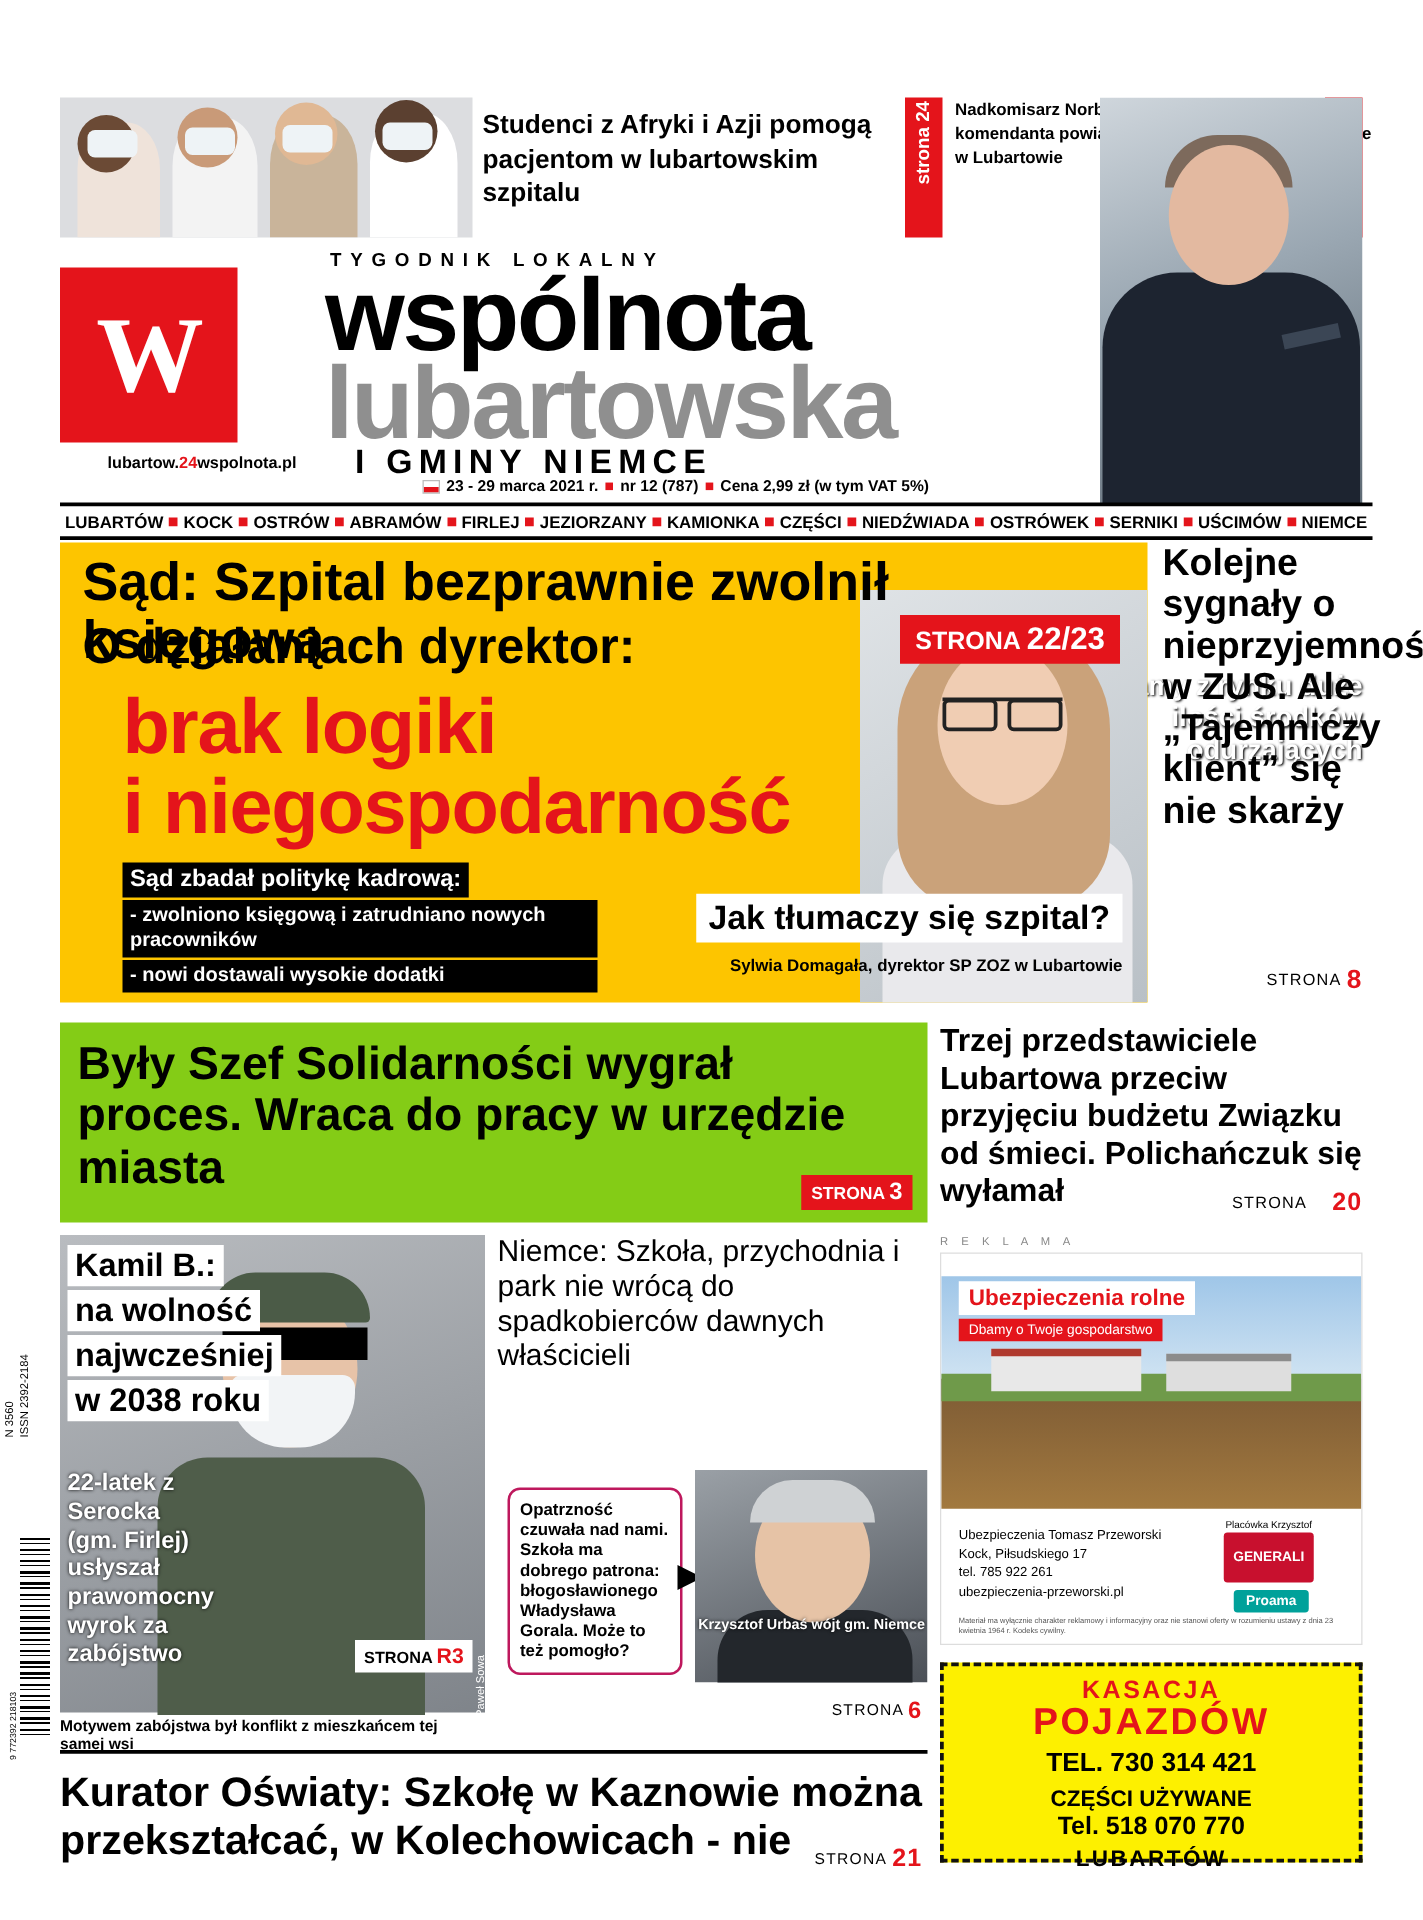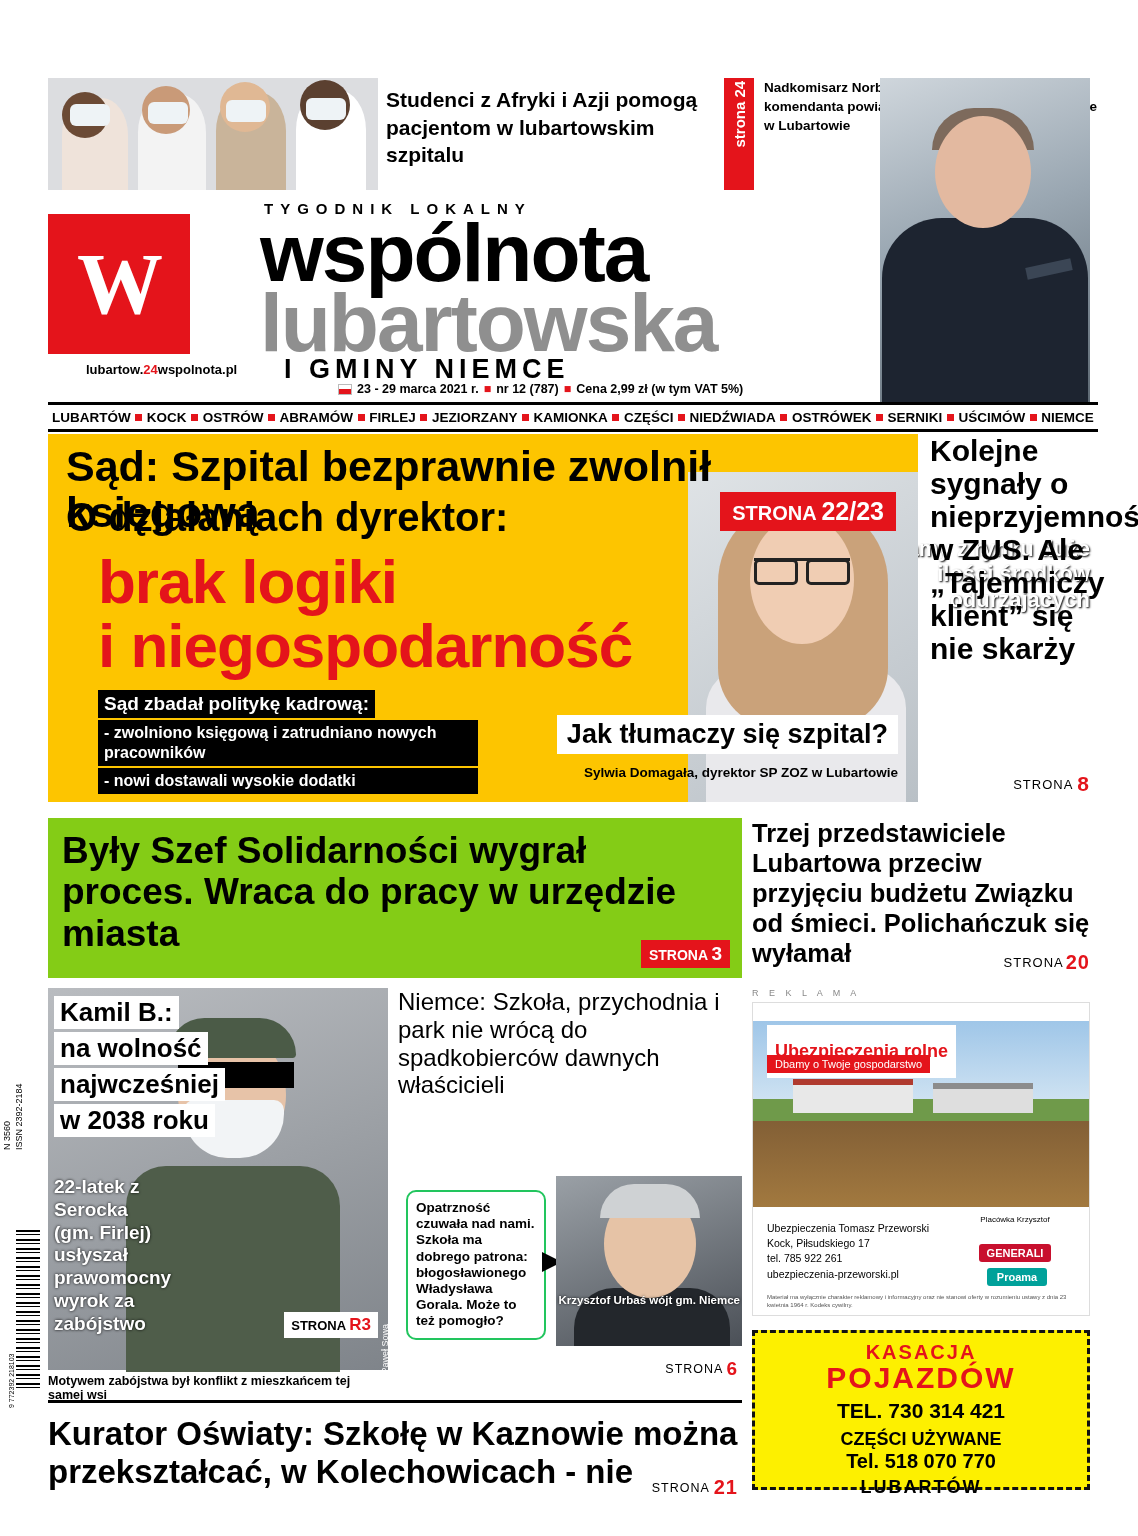--- a/index.html
+++ b/index.html
@@ -87,66 +87,66 @@
   
   .solid{position:absolute;left:48px;top:818px;width:694px;height:160px;background:#84cc16;}
   .solid h2{margin:0;padding:12px 14px 0;font-size:37px;font-weight:bold;line-height:1.12;}
   .solid .pg{position:absolute;right:12px;bottom:10px;background:#e4141b;color:#fff;font-weight:bold;font-size:14px;padding:3px 8px;}
   .solid .pg b{font-size:19px;}
 
   
   .trzej{position:absolute;left:752px;top:818px;width:338px;height:160px;}
   .trzej h2{margin:0;font-size:25.5px;font-weight:bold;line-height:1.18;}
   .trzej .foot{position:absolute;right:0;bottom:4px;font-size:13px;letter-spacing:1px;}
-  .trzej .foot b{color:#e4141b;font-size:20px;vertical-align:-2px;margin-left:2px;}
+  .trzej .foot b{color:#e4141b;font-size:20px;vertical-align:-2px;margin-left:20px;}
 
   
   .kamil{position:absolute;left:48px;top:988px;width:340px;height:382px;}
   .kamil .bg{position:absolute;inset:0;background:linear-gradient(160deg,#b9bcc0,#7f848a);}
   .kamil .head{position:absolute;left:130px;top:44px;width:108px;height:126px;background:#e7c3a8;border-radius:54px/63px;}
   .kamil .cap{position:absolute;left:120px;top:30px;width:128px;height:40px;background:#4b5b47;border-radius:60px 60px 6px 6px;}
   .kamil .mask{position:absolute;left:136px;top:112px;width:100px;height:58px;background:#f2f4f6;border-radius:10px 10px 44px 44px;}
   .kamil .eyes{position:absolute;left:130px;top:74px;width:116px;height:26px;background:#000;}
   .kamil .body{position:absolute;left:78px;top:178px;width:214px;height:206px;background:#4f5d4a;border-radius:40px 40px 0 0;}
   .kamil .titles{position:absolute;left:6px;top:8px;width:220px;}
   .kamil .titles span{display:block;background:#fff;font-size:26px;font-weight:bold;padding:2px 6px;margin-bottom:3px;width:max-content;max-width:214px;line-height:1.12;}
   .kamil .lead{position:absolute;left:6px;top:188px;width:116px;font-size:19px;font-weight:bold;line-height:1.2;color:#fff;text-shadow:0 0 3px #000;}
   .kamil .pg{position:absolute;right:10px;bottom:32px;background:#fff;font-weight:bold;font-size:13px;padding:3px 7px;}
   .kamil .pg b{color:#e4141b;font-size:17px;}
   .kamil .credit{position:absolute;right:-2px;bottom:46px;font-size:9px;color:#fff;transform:rotate(-90deg);transform-origin:right bottom;}
   .kamil-cap{position:absolute;left:48px;top:1374px;width:340px;font-size:12.5px;font-weight:bold;}
 
   
   .niemce{position:absolute;left:398px;top:988px;width:344px;height:398px;}
   .niemce h2{margin:0;font-size:24px;font-weight:normal;line-height:1.16;}
-  .bubble{position:absolute;left:8px;top:202px;width:140px;height:150px;background:#fff;border:2px solid #22c55e;border-radius:10px;
+  .bubble{position:absolute;left:8px;top:202px;width:140px;height:150px;background:#fff;border:2px solid #be185d;border-radius:10px;
     font-size:13.5px;font-weight:bold;line-height:1.2;padding:8px;box-sizing:border-box;}
   .bubble:after{content:"";position:absolute;right:-18px;top:60px;border-width:10px 0 10px 20px;border-style:solid;border-color:transparent transparent transparent #000;}
   .urbas{position:absolute;right:0;top:188px;width:186px;height:170px;overflow:hidden;}
   .urbas .bg{position:absolute;inset:0;background:linear-gradient(160deg,#9aa0a6,#4b5057);}
   .urbas .head{position:absolute;left:48px;top:14px;width:92px;height:108px;background:#e6c3a6;border-radius:46px/54px;}
   .urbas .hair{position:absolute;left:44px;top:8px;width:100px;height:34px;background:#cfd2d4;border-radius:50px 50px 0 0;}
   .urbas .suit{position:absolute;left:18px;top:112px;width:156px;height:70px;background:#23272c;border-radius:40px 40px 0 0;}
   .urbas-cap{position:absolute;right:2px;bottom:40px;font-size:11.5px;font-weight:bold;color:#fff;text-shadow:0 0 3px #000;text-align:right;}
   .niemce .pg{position:absolute;right:4px;bottom:6px;font-size:12.5px;letter-spacing:1px;font-weight:normal;}
   .niemce .pg b{color:#e4141b;font-size:19px;vertical-align:-2px;margin-left:3px;}
 
   
   .reklama-label{position:absolute;left:752px;top:988px;width:338px;font-size:9px;letter-spacing:4px;color:#888;}
   .ad{position:absolute;left:752px;top:1002px;width:338px;height:314px;background:#fff;border:1px solid #ddd;box-sizing:border-box;overflow:hidden;}
   .ad .sky{position:absolute;left:0;top:18px;width:100%;height:96px;background:linear-gradient(#9fc6e8,#d8e8f4);}
   .ad .field{position:absolute;left:0;top:100px;width:100%;height:104px;background:linear-gradient(#7c5a34,#a2793f);}
   .ad .grass{position:absolute;left:0;top:96px;width:100%;height:22px;background:#6f9a4a;}
   .ad .barn{position:absolute;left:40px;top:76px;width:120px;height:28px;background:#e8e8e8;border-top:6px solid #b03a2e;}
   .ad .barn2{position:absolute;left:180px;top:80px;width:100px;height:24px;background:#dedede;border-top:6px solid #8c8c8c;}
-  .ad .title{position:absolute;left:14px;top:22px;background:#fff;color:#e4141b;font-size:18px;font-weight:bold;padding:16px 8px;}
+  .ad .title{position:absolute;left:14px;top:22px;background:#fff;color:#e4141b;font-size:18px;font-weight:bold;padding:3px 8px;}
   .ad .sub{position:absolute;left:14px;top:52px;background:#e4141b;color:#fff;font-size:11px;padding:3px 8px;}
   .ad .info{position:absolute;left:14px;top:218px;font-size:10.5px;line-height:1.45;}
   .ad .brandbox{position:absolute;right:14px;top:212px;width:120px;text-align:center;font-size:8px;}
-  .ad .generali{display:inline-block;background:#c8102e;color:#fff;font-weight:bold;font-size:11px;padding:3px 8px;border-radius:3px;margin-top:20px;}
+  .ad .generali{display:inline-block;background:#c8102e;color:#fff;font-weight:bold;font-size:11px;padding:14px 8px;border-radius:3px;margin-top:2px;}
   .ad .proama{display:inline-block;background:#00a19a;color:#fff;font-weight:bold;font-size:11px;padding:3px 10px;border-radius:3px;margin-top:6px;margin-left:4px;}
   .ad .legal{position:absolute;left:14px;right:14px;bottom:5px;font-size:6px;color:#555;line-height:1.3;}
 
   
   .kasacja{position:absolute;left:752px;top:1330px;width:338px;height:160px;background:#fff;border:3px dashed #111;box-sizing:border-box;text-align:center;}
   .kasacja .l1{color:#e4141b;font-size:20px;font-weight:bold;letter-spacing:2px;margin-top:8px;}
   .kasacja .l2{color:#e4141b;font-size:30px;font-weight:bold;letter-spacing:2px;line-height:0.95;}
   .kasacja .l3{font-size:21px;font-weight:bold;margin-top:6px;}
   .kasacja .l4{font-size:18px;font-weight:bold;margin-top:6px;}
   .kasacja .l5{font-size:20px;font-weight:bold;}

